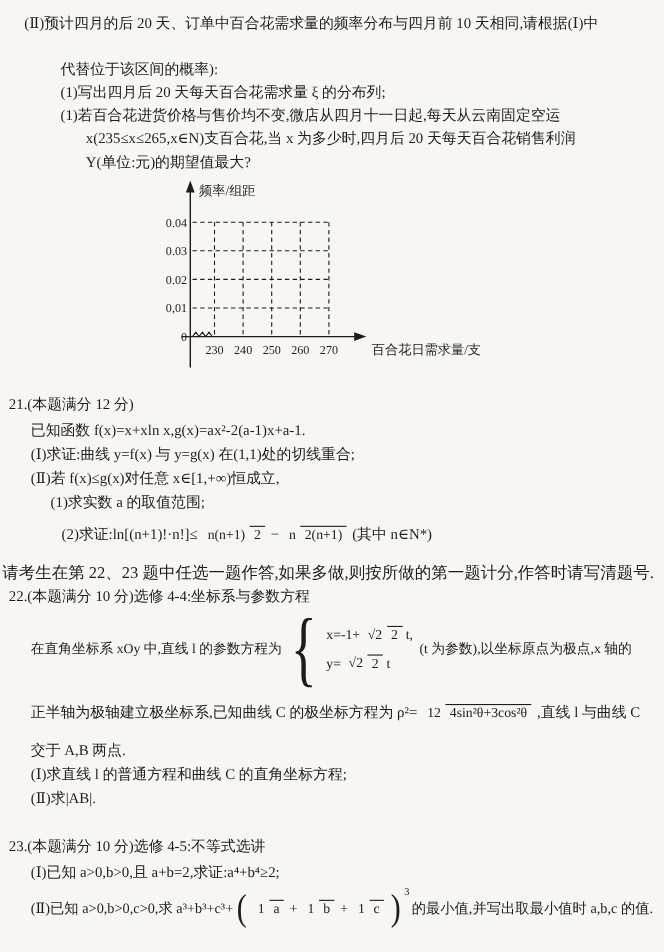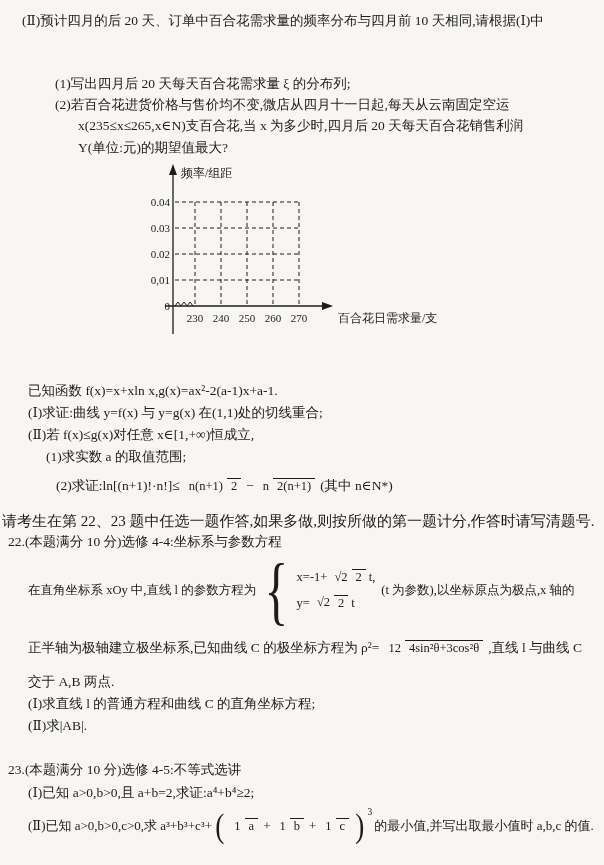--- a/index.html
+++ b/index.html
@@ -28,22 +28,23 @@
   .chart line, .chart path { stroke:var(--ink); fill:none; }
   .dash { stroke:#3a3936; stroke-width:1; stroke-dasharray:4 3; }
   .solid { stroke-width:1.3; }
 </style>
 </head>
 <body>
 
 <div class="page">
 
   <div class="ln" style="top:11px;left:22px">(Ⅱ)预计四月的后 20 天、订单中百合花需求量的频率分布与四月前 10 天相同,请根据(Ⅰ)中</div>
+  <div class="ln" style="top:53px;left:55px">代替位于该区间的概率):</div>
   <div class="ln" style="top:74px;left:55px">(1)写出四月后 20 天每天百合花需求量 ξ 的分布列;</div>
-  <div class="ln" style="top:95px;left:55px">(2)若百合花进货价格与售价均不变,微店从四月十一日起,每天从云南固定空运</div>
+  <div class="ln" style="top:95px;left:55px">(1)若百合花进货价格与售价均不变,微店从四月十一日起,每天从云南固定空运</div>
   <div class="ln" style="top:116px;left:78px">x(235≤x≤265,x∈N)支百合花,当 x 为多少时,四月后 20 天每天百合花销售利润</div>
   <div class="ln" style="top:138px;left:78px">Y(单位:元)的期望值最大?</div>
 
   <svg class="chart" width="440" height="176" viewBox="0 0 440 176">
 
     <line class="dash" x1="27" y1="38" x2="151" y2="38"></line>
     <line class="dash" x1="27" y1="64" x2="151" y2="64"></line>
     <line class="dash" x1="27" y1="90" x2="151" y2="90"></line>
     <line class="dash" x1="27" y1="116" x2="151" y2="116"></line>
 
@@ -67,20 +68,21 @@
     <text x="22" y="120" text-anchor="end">0,01</text>
     <text x="22" y="146" text-anchor="end">0</text>
     <text x="47" y="158" text-anchor="middle">230</text>
     <text x="73" y="158" text-anchor="middle">240</text>
     <text x="99" y="158" text-anchor="middle">250</text>
     <text x="125" y="158" text-anchor="middle">260</text>
     <text x="151" y="158" text-anchor="middle">270</text>
     <text x="190" y="158" class="axlabel">百合花日需求量/支</text>
   </svg>
 
+  <div class="ln" style="top:358px;left:8px">21.(本题满分 12 分)</div>
   <div class="ln" style="top:381px;left:28px">已知函数 f(x)=x+xln x,g(x)=ax²-2(a-1)x+a-1.</div>
   <div class="ln" style="top:403px;left:28px">(Ⅰ)求证:曲线 y=f(x) 与 y=g(x) 在(1,1)处的切线重合;</div>
   <div class="ln" style="top:425px;left:28px">(Ⅱ)若 f(x)≤g(x)对任意 x∈[1,+∞)恒成立,</div>
   <div class="ln" style="top:447px;left:46px">(1)求实数 a 的取值范围;</div>
   <div class="ln flexline" style="top:464px;left:56px;height:44px">
     <span>(2)求证:ln[(n+1)!·n!]≤</span>
     <span class="frac">
       <span class="num">n(n+1)</span>
       <span class="den">2</span>
     </span>

